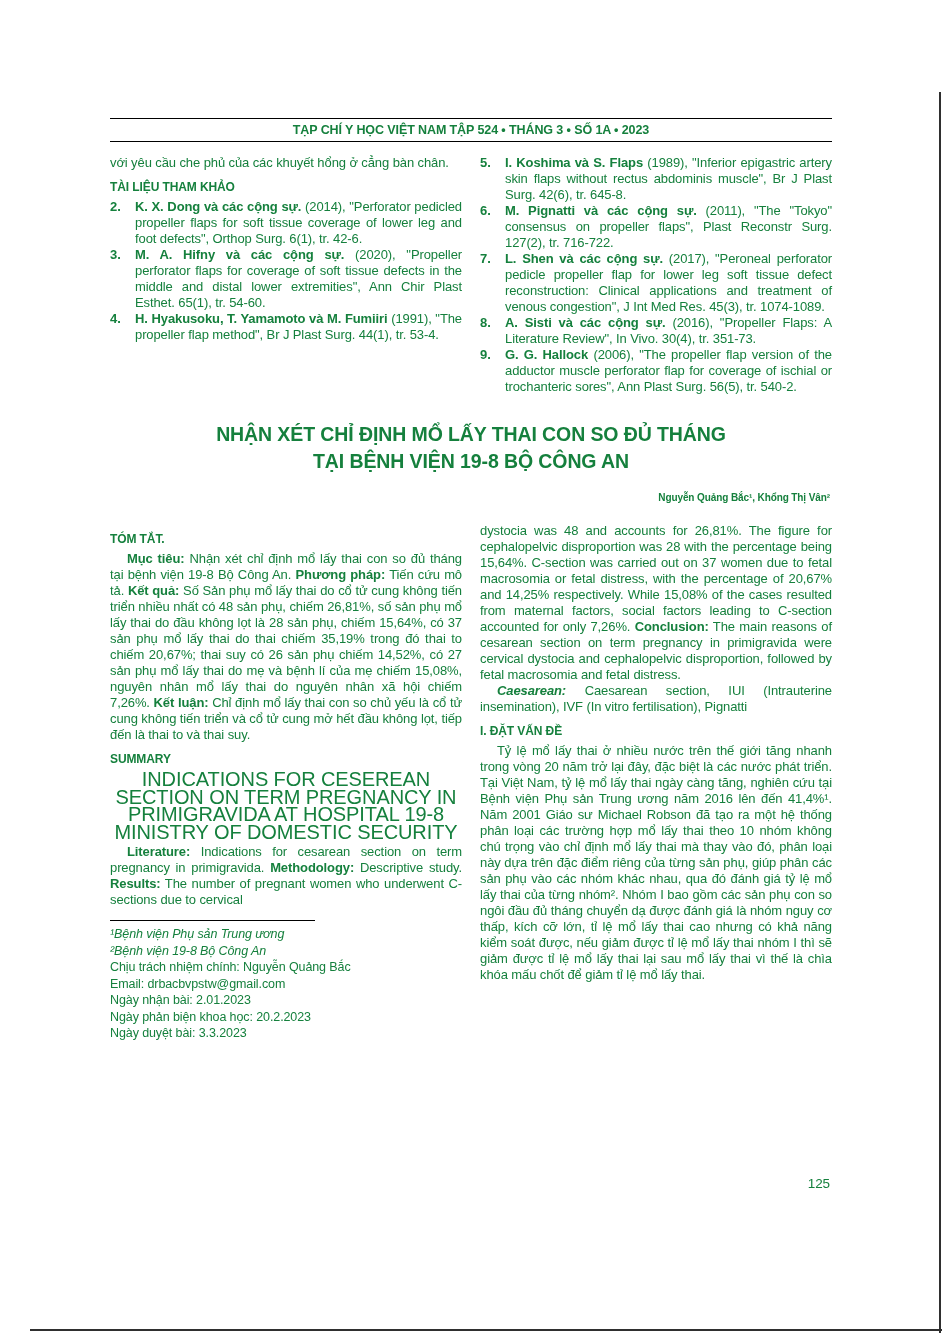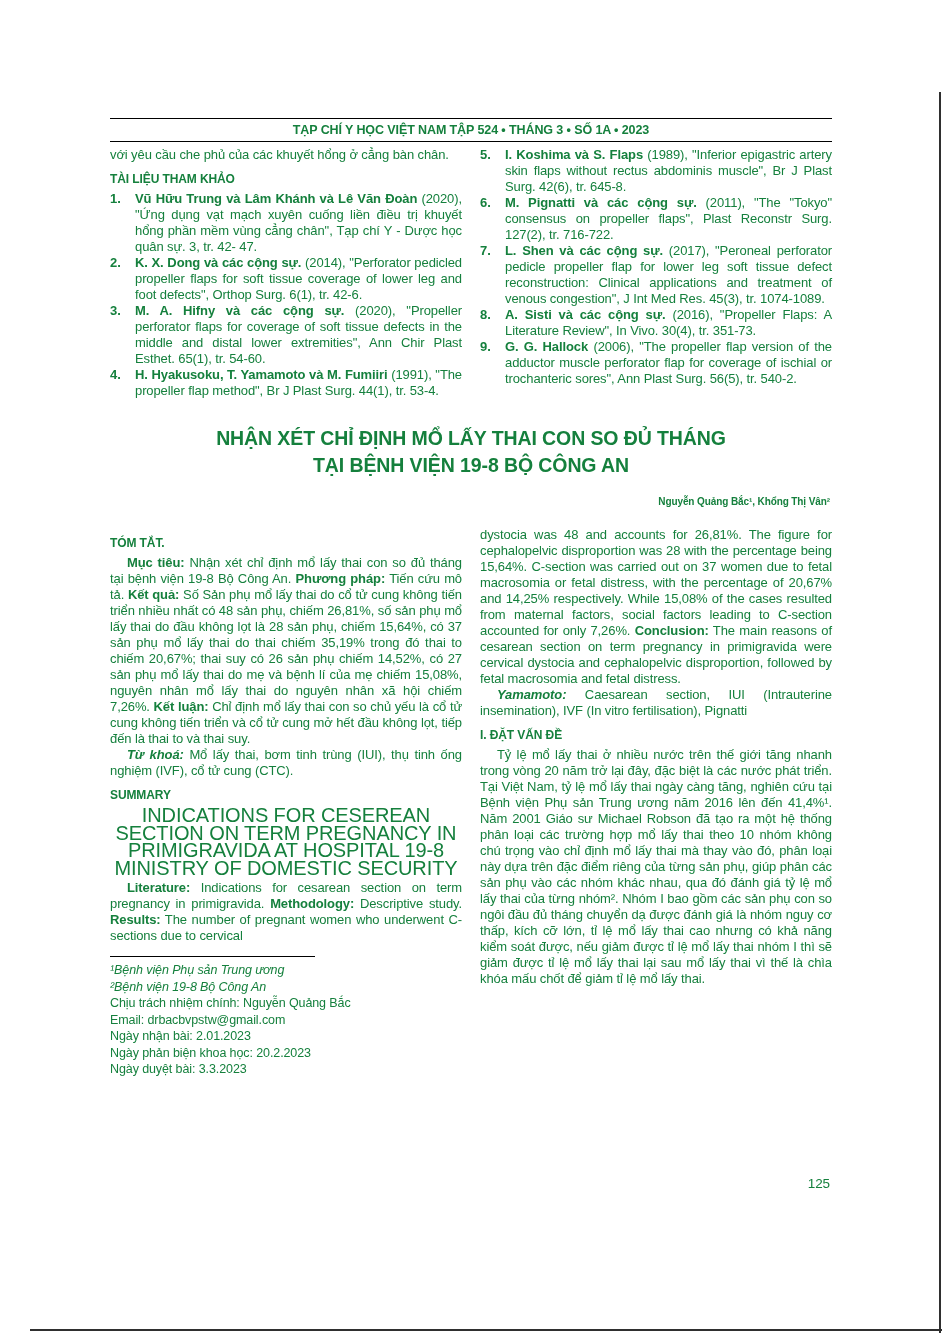--- a/index.html
+++ b/index.html
@@ -22,21 +22,21 @@
     border-top:1.5px solid #000;
     border-bottom:1.5px solid #000;
     text-align:center;
     font-weight:bold;
     font-size:12.5px;
     line-height:20px;
     padding:1px 0;
   }
 
   .cols { display:flex; gap:18px; }
-  .cols-1 { margin-top:5px; }
+  .cols-1 { margin-top:13px; }
   .cols-2 { margin-top:16px; }
   .col { width:352px; flex:0 0 352px; text-align:justify; font-size:13px; line-height:16px; }
 
   p.para { text-indent:17px; }
   p.no-indent { text-indent:0; }
 
   .sec-heading {
     font-weight:bold;
     font-size:12px;
     line-height:18px;
@@ -96,21 +96,20 @@
   <div class="scan-edge-right"></div>
   <div class="scan-edge-bottom"></div>
 
   <div class="running-head">TẠP CHÍ Y HỌC VIỆT NAM TẬP 524 • THÁNG 3 • SỐ 1A • 2023</div>
 
   <div class="cols cols-1">
     <div class="col refs">
       <p class="para no-indent">với yêu cầu che phủ của các khuyết hổng ở cẳng bàn chân.</p>
       <div class="sec-heading">TÀI LIỆU THAM KHẢO</div>
 
-      <div class="ref"><b class="ref-num">1.</b><b>Vũ Hữu Trung và Lâm Khánh và Lê Văn Đoàn</b><span> (2020), "Ứng dụng vạt mạch xuyên cuống liền điều trị khuyết hổng phần mềm vùng cẳng chân", Tạp chí Y - Dược học quân sự. 3, tr. 42- 47.</span></div>
       <div class="ref"><b class="ref-num">2.</b><b>K. X. Dong và các cộng sự.</b><span> (2014), "Perforator pedicled propeller flaps for soft tissue coverage of lower leg and foot defects", Orthop Surg. 6(1), tr. 42-6.</span></div>
       <div class="ref"><b class="ref-num">3.</b><b>M. A. Hifny và các cộng sự.</b><span> (2020), "Propeller perforator flaps for coverage of soft tissue defects in the middle and distal lower extremities", Ann Chir Plast Esthet. 65(1), tr. 54-60.</span></div>
       <div class="ref"><b class="ref-num">4.</b><b>H. Hyakusoku, T. Yamamoto và M. Fumiiri</b><span> (1991), "The propeller flap method", Br J Plast Surg. 44(1), tr. 53-4.</span></div>
     </div>
 
     <div class="col refs">
       <div class="ref"><b class="ref-num">5.</b><b>I. Koshima và S. Flaps</b><span> (1989), "Inferior epigastric artery skin flaps without rectus abdominis muscle", Br J Plast Surg. 42(6), tr. 645-8.</span></div>
       <div class="ref"><b class="ref-num">6.</b><b>M. Pignatti và các cộng sự.</b><span> (2011), "The "Tokyo" consensus on propeller flaps", Plast Reconstr Surg. 127(2), tr. 716-722.</span></div>
       <div class="ref"><b class="ref-num">7.</b><b>L. Shen và các cộng sự.</b><span> (2017), "Peroneal perforator pedicle propeller flap for lower leg soft tissue defect reconstruction: Clinical applications and treatment of venous congestion", J Int Med Res. 45(3), tr. 1074-1089.</span></div>
       <div class="ref"><b class="ref-num">8.</b><b>A. Sisti và các cộng sự.</b><span> (2016), "Propeller Flaps: A Literature Review", In Vivo. 30(4), tr. 351-73.</span></div>
@@ -121,41 +120,40 @@
   <div class="article-title">
     <div>NHẬN XÉT CHỈ ĐỊNH MỔ LẤY THAI CON SO ĐỦ THÁNG</div>
     <div>TẠI BỆNH VIỆN 19-8 BỘ CÔNG AN</div>
   </div>
   <div class="authors-line">Nguyễn Quảng Bắc¹, Khổng Thị Vân²</div>
 
   <div class="cols cols-2">
     <div class="col">
       <div class="sec-heading">TÓM TẮT.</div>
       <p class="para"><b>Mục tiêu:</b><span> Nhận xét chỉ định mổ lấy thai con so đủ tháng tại bệnh viện 19-8 Bộ Công An. </span><b>Phương pháp:</b><span> Tiến cứu mô tả. </span><b>Kết quả:</b><span> Số Sản phụ mổ lấy thai do cổ tử cung không tiến triển nhiều nhất có 48 sản phụ, chiếm 26,81%, số sản phụ mổ lấy thai do đầu không lọt là 28 sản phụ, chiếm 15,64%, có 37 sản phụ mổ lấy thai do thai chiếm 35,19% trong đó thai to chiếm 20,67%; thai suy có 26 sản phụ chiếm 14,52%, có 27 sản phụ mổ lấy thai do mẹ và bệnh lí của mẹ chiếm 15,08%, nguyên nhân mổ lấy thai do nguyên nhân xã hội chiếm 7,26%. </span><b>Kết luận:</b><span> Chỉ định mổ lấy thai con so chủ yếu là cổ tử cung không tiến triển và cổ tử cung mở hết đầu không lọt, tiếp đến là thai to và thai suy.</span></p>
-      <p class="para"><span class="label-bi">Từ khoá:</span><span> Mổ lấy thai, bơm tinh trùng (IUI), thụ tinh ống nghiệm (IVF), cổ tử cung (CTC).</span></p>
 
       <div class="sec-heading">SUMMARY</div>
       <div class="summary-title">INDICATIONS FOR CESEREAN SECTION ON TERM PREGNANCY IN PRIMIGRAVIDA AT HOSPITAL 19-8 MINISTRY OF DOMESTIC SECURITY</div>
       <p class="para"><b>Literature:</b><span> Indications for cesarean section on term pregnancy in primigravida. </span><b>Methodology:</b><span> Descriptive study. </span><b>Results:</b><span> The number of pregnant women who underwent C-sections due to cervical</span></p>
 
       <div class="footnote-block">
         <div class="footnote-rule"></div>
         <div class="footnote-line italic">¹Bệnh viện Phụ sản Trung ương</div>
         <div class="footnote-line italic">²Bệnh viện 19-8 Bộ Công An</div>
         <div class="footnote-line">Chịu trách nhiệm chính: Nguyễn Quảng Bắc</div>
         <div class="footnote-line">Email: drbacbvpstw@gmail.com</div>
         <div class="footnote-line">Ngày nhận bài: 2.01.2023</div>
         <div class="footnote-line">Ngày phản biện khoa học: 20.2.2023</div>
         <div class="footnote-line">Ngày duyệt bài: 3.3.2023</div>
       </div>
     </div>
 
     <div class="col">
       <p class="para no-indent"><b></b><span>dystocia was 48 and accounts for 26,81%. The figure for cephalopelvic disproportion was 28 with the percentage being 15,64%. C-section was carried out on 37 women due to fetal macrosomia or fetal distress, with the percentage of 20,67% and 14,25% respectively. While 15,08% of the cases resulted from maternal factors, social factors leading to C-section accounted for only 7,26%. </span><b>Conclusion:</b><span> The main reasons of cesarean section on term pregnancy in primigravida were cervical dystocia and cephalopelvic disproportion, followed by fetal macrosomia and fetal distress.</span></p>
-      <p class="para"><span class="label-bi">Yamamoto:</span><span> Caesarean section, IUI (Intrauterine insemination), IVF (In vitro fertilisation), Pignatti</span></p>
+      <p class="para"><span class="label-bi">Caesarean:</span><span> Caesarean section, IUI (Intrauterine insemination), IVF (In vitro fertilisation), Pignatti</span></p>
 
       <div class="sec-heading">I. ĐẶT VẤN ĐỀ</div>
       <p class="para">Tỷ lệ mổ lấy thai ở nhiều nước trên thế giới tăng nhanh trong vòng 20 năm trở lại đây, đặc biệt là các nước phát triển. Tại Việt Nam, tỷ lệ mổ lấy thai ngày càng tăng, nghiên cứu tại Bệnh viện Phụ sản Trung ương năm 2016 lên đến 41,4%¹. Năm 2001 Giáo sư Michael Robson đã tạo ra một hệ thống phân loại các trường hợp mổ lấy thai theo 10 nhóm không chú trọng vào chỉ định mổ lấy thai mà thay vào đó, phân loại này dựa trên đặc điểm riêng của từng sản phụ, giúp phân các sản phụ vào các nhóm khác nhau, qua đó đánh giá tỷ lệ mổ lấy thai của từng nhóm². Nhóm I bao gồm các sản phụ con so ngôi đầu đủ tháng chuyển dạ được đánh giá là nhóm nguy cơ thấp, kích cỡ lớn, tỉ lệ mổ lấy thai cao nhưng có khả năng kiểm soát được, nếu giảm được tỉ lệ mổ lấy thai nhóm I thì sẽ giảm được tỉ lệ mổ lấy thai lại sau mổ lấy thai vì thế là chìa khóa mấu chốt để giảm tỉ lệ mổ lấy thai.</p>
     </div>
   </div>
 
   <div class="page-number">125</div>
 
 </div>
 

